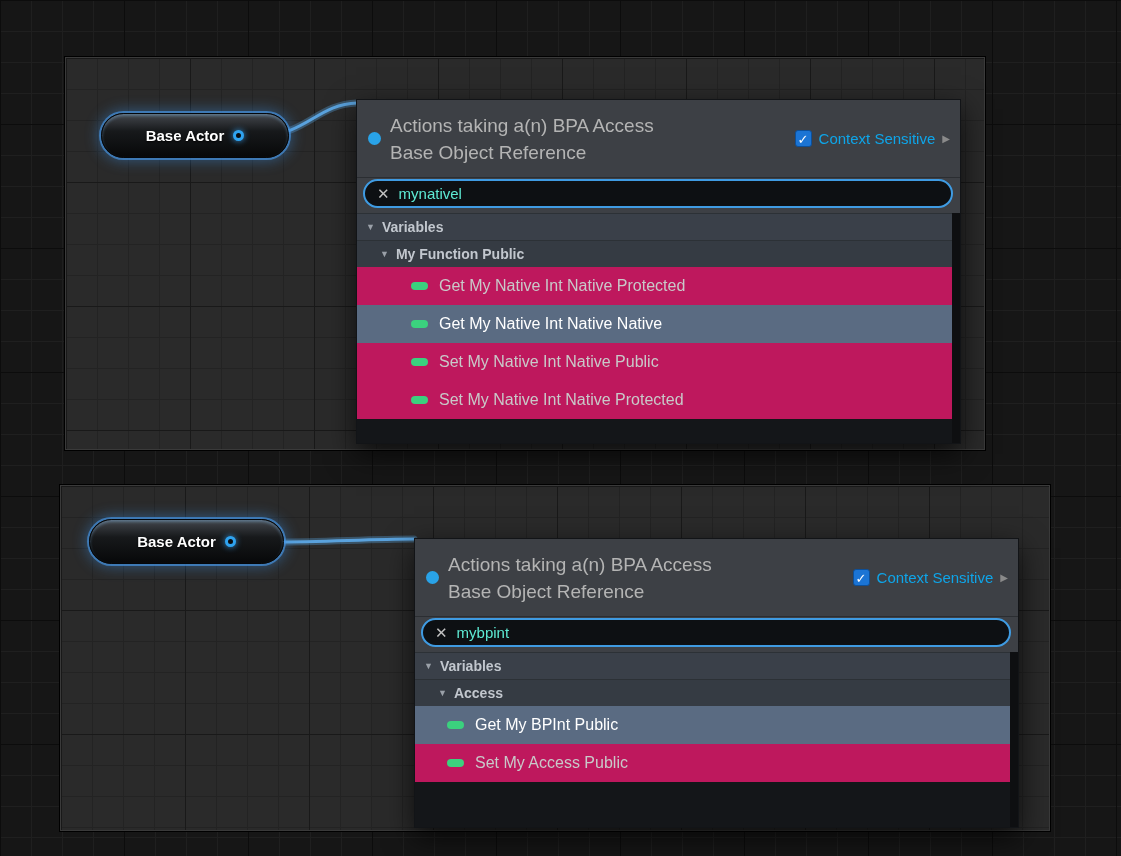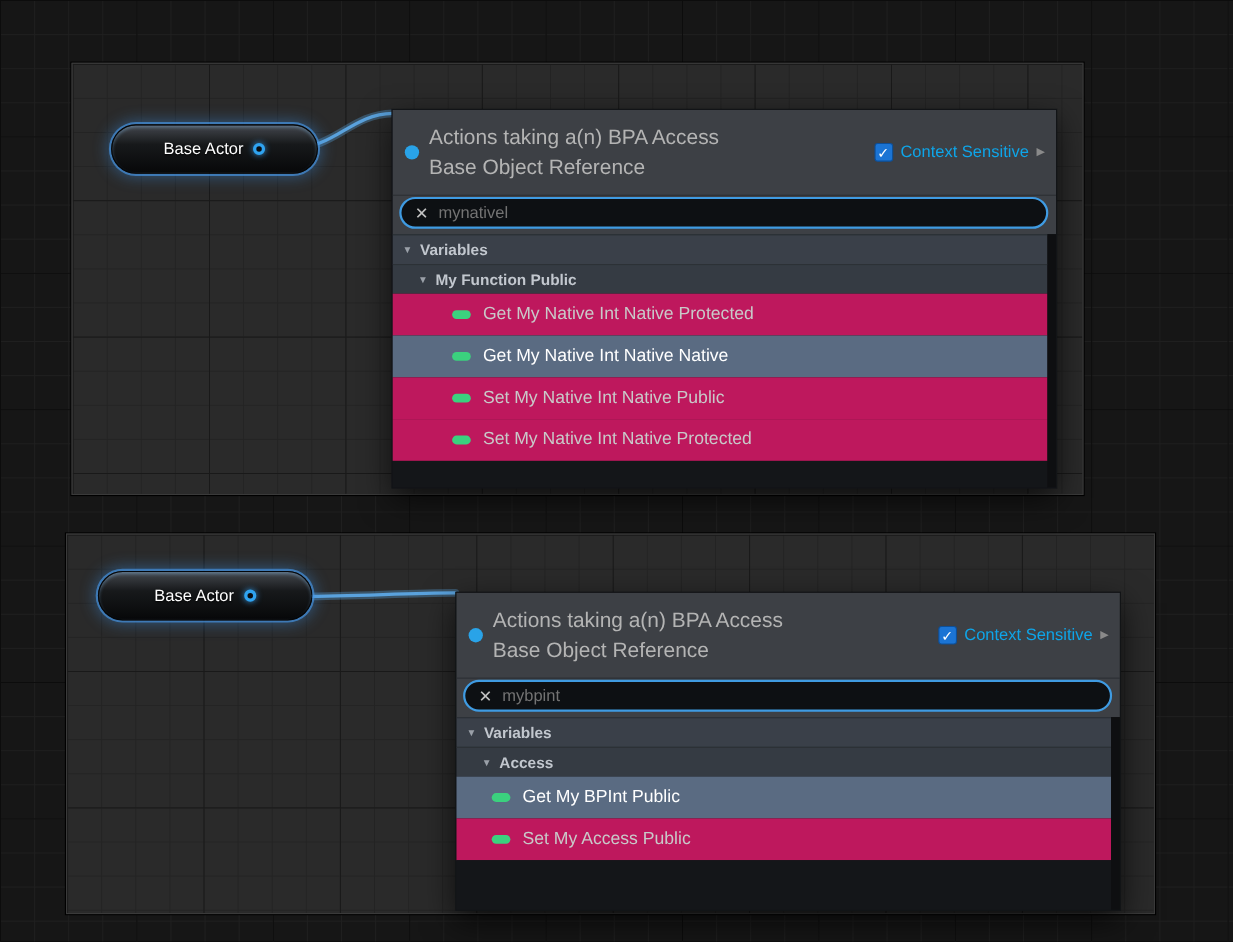--- a/index.html
+++ b/index.html
@@ -35,20 +35,21 @@
 
   
   .bp-node{
     position:absolute;z-index:2;
     display:flex;align-items:center;justify-content:center;gap:9px;
     border-radius:23px;
     background:linear-gradient(180deg,#43474d 0%,#17191b 40%,#070809 100%);
     border:1px solid #04070a;
     box-shadow:0 0 0 2px rgba(70,150,230,.65),0 0 14px 3px rgba(60,140,220,.45),
                inset 0 2px 3px rgba(150,205,255,.35);
+    font-weight:bold;
   }
   .bp-node .label{color:#fff;font-size:15px;text-shadow:0 1px 2px #000;}
   .pin{
     width:11px;height:11px;border-radius:50%;
     border:3px solid #2fa3f0;background:#0a0d10;
     box-shadow:0 0 6px rgba(60,170,255,.8);
   }
 
   
   .menu{
@@ -73,21 +74,21 @@
   .chev{color:#8a8a8a;font-size:10px;}
 
   .searchrow{flex:0 0 35px;background:#3d4045;padding:1px 7px 5px 6px;}
   .searchbox{
     height:29px;border:2px solid #3f9be2;border-radius:15px;background:#0d1013;
     display:flex;align-items:center;gap:9px;padding:0 12px;
   }
   .searchbox .clear{color:#c2c2c2;font-size:15px;font-weight:bold;}
   .searchbox input{
     flex:1;background:transparent;border:none;outline:none;
-    color:#737373;font-size:15px;padding:0;
+    color:#5eead4;font-size:15px;padding:0;
   }
 
   .list{flex:1 1 auto;display:flex;flex-direction:column;background:#15171a;border-right:8px solid #0e0f11;}
   .group{
     height:27px;flex:0 0 27px;display:flex;align-items:center;gap:7px;
     color:#c2c7ce;font-weight:bold;font-size:14px;
     border-top:1px solid #2c3136;
   }
   .group .tri{color:#9aa0a8;font-size:9px;}
   .lvl0{padding-left:9px;background:#3a4049;}

